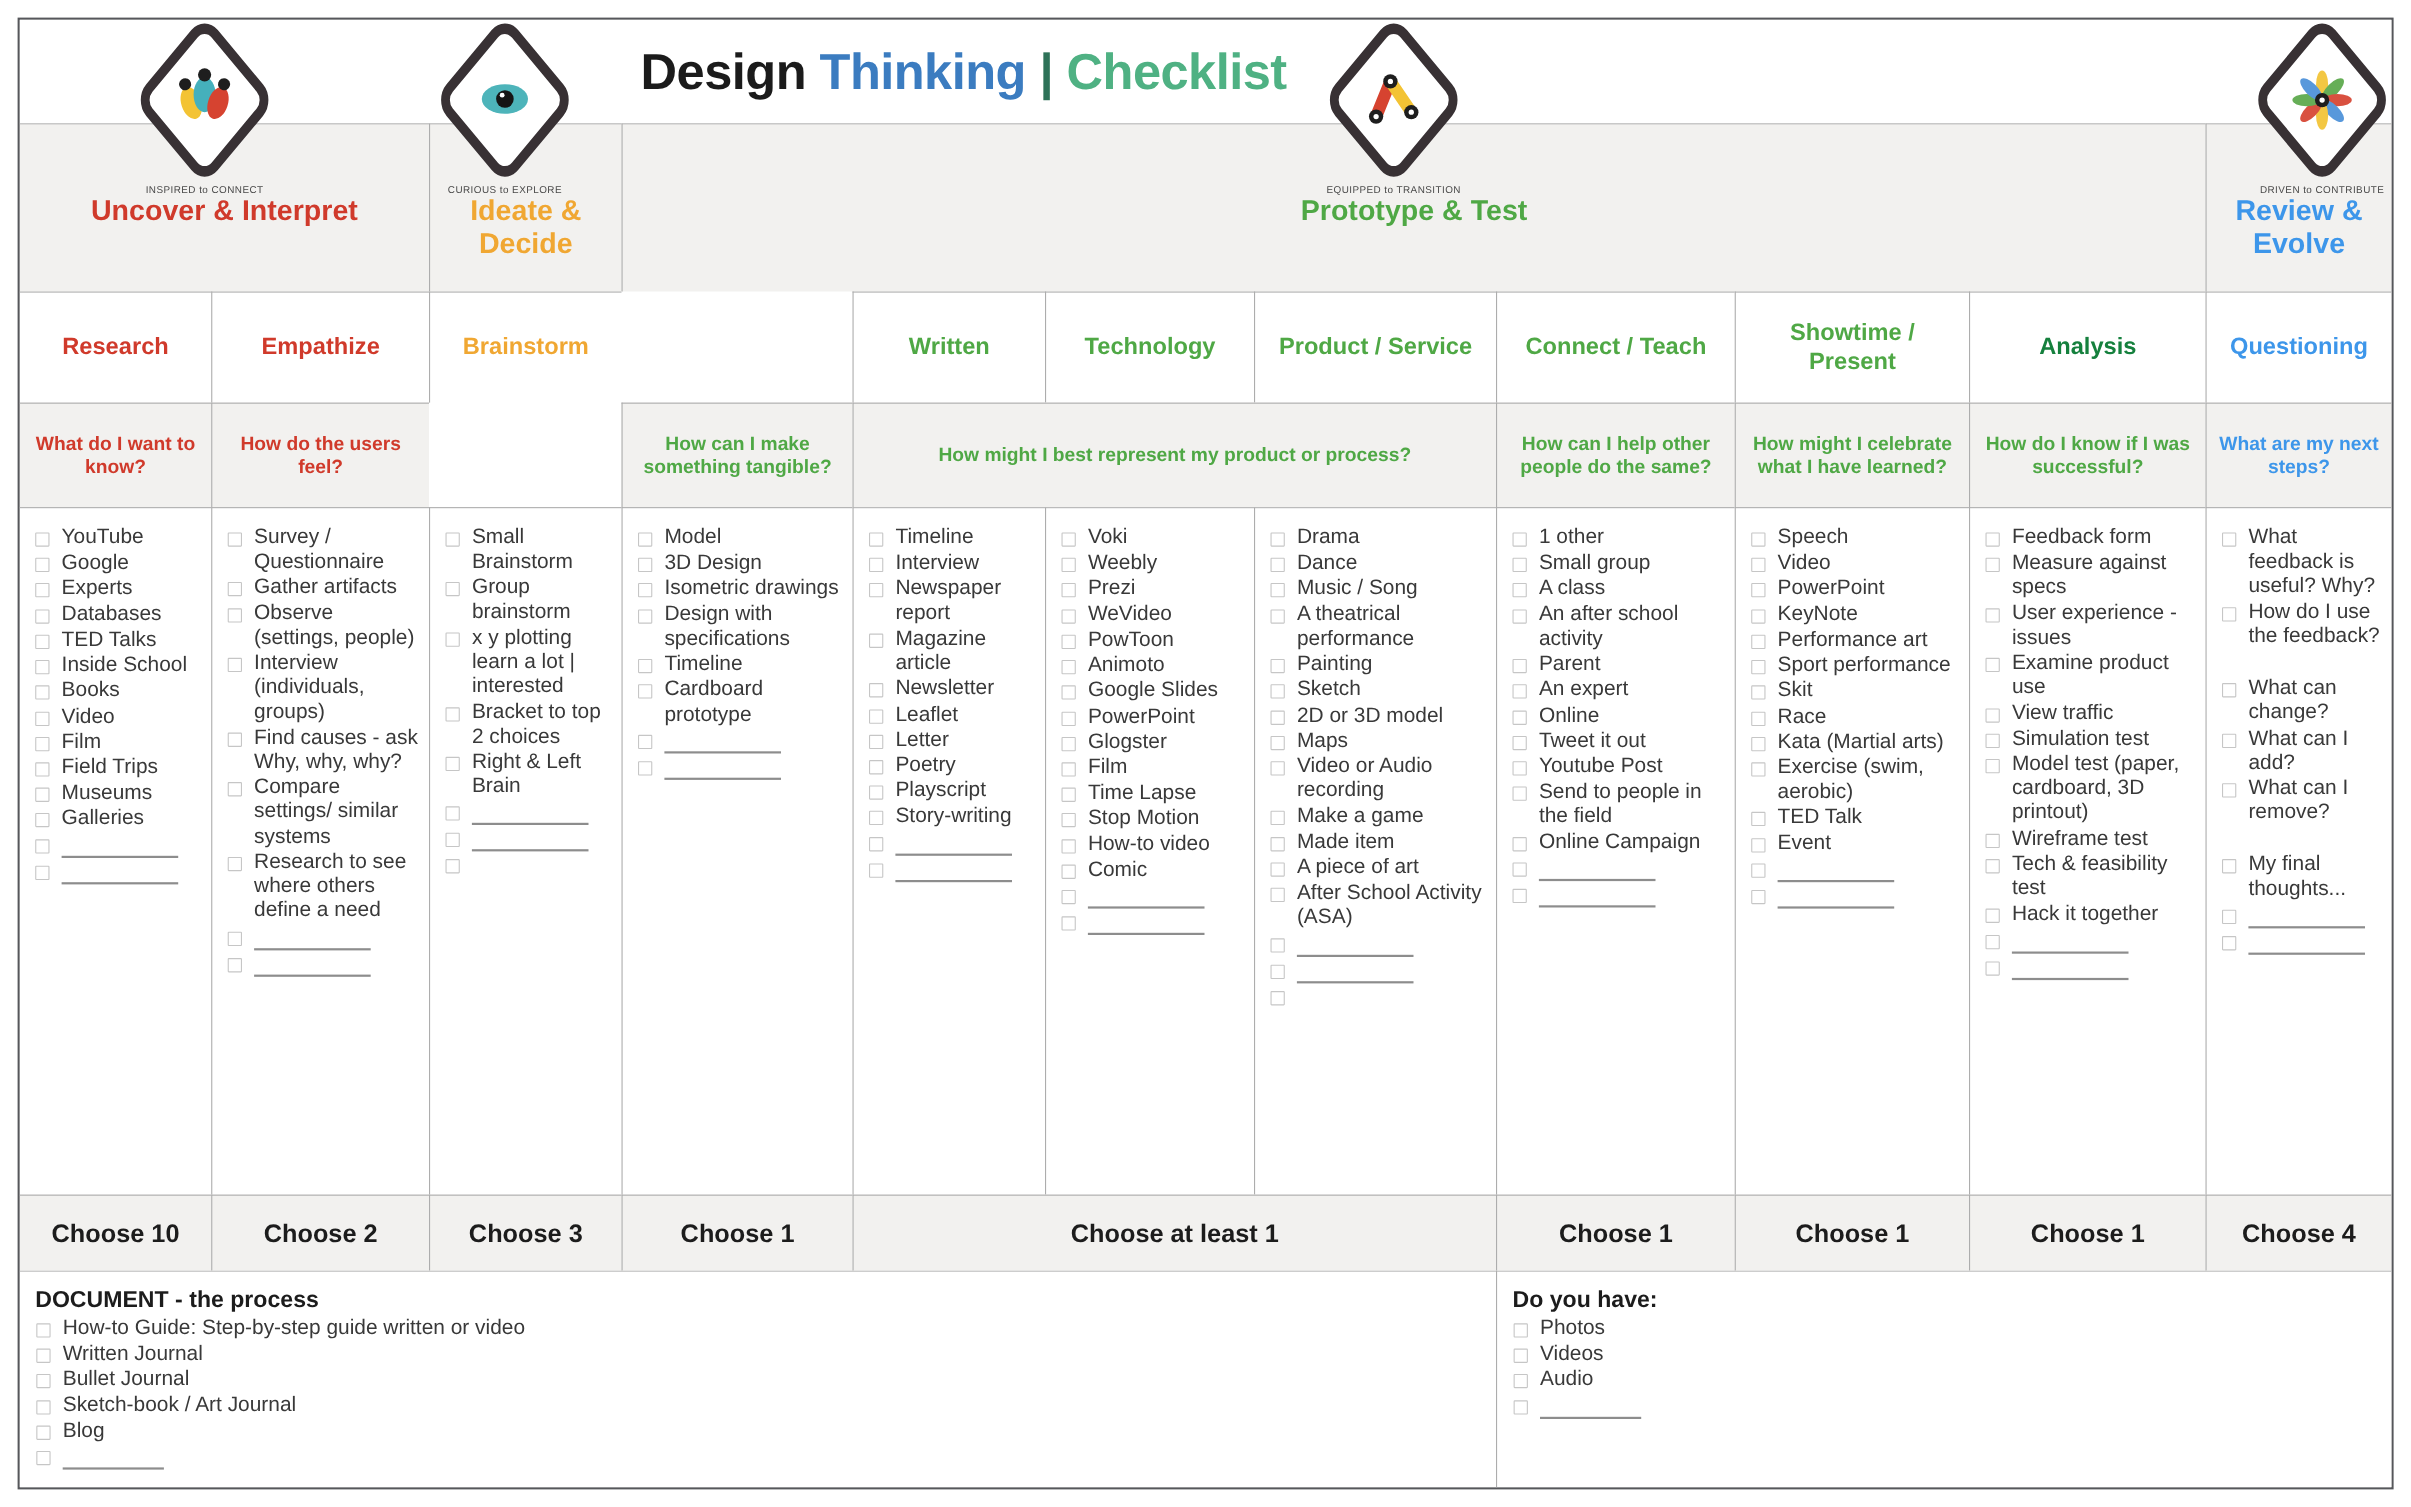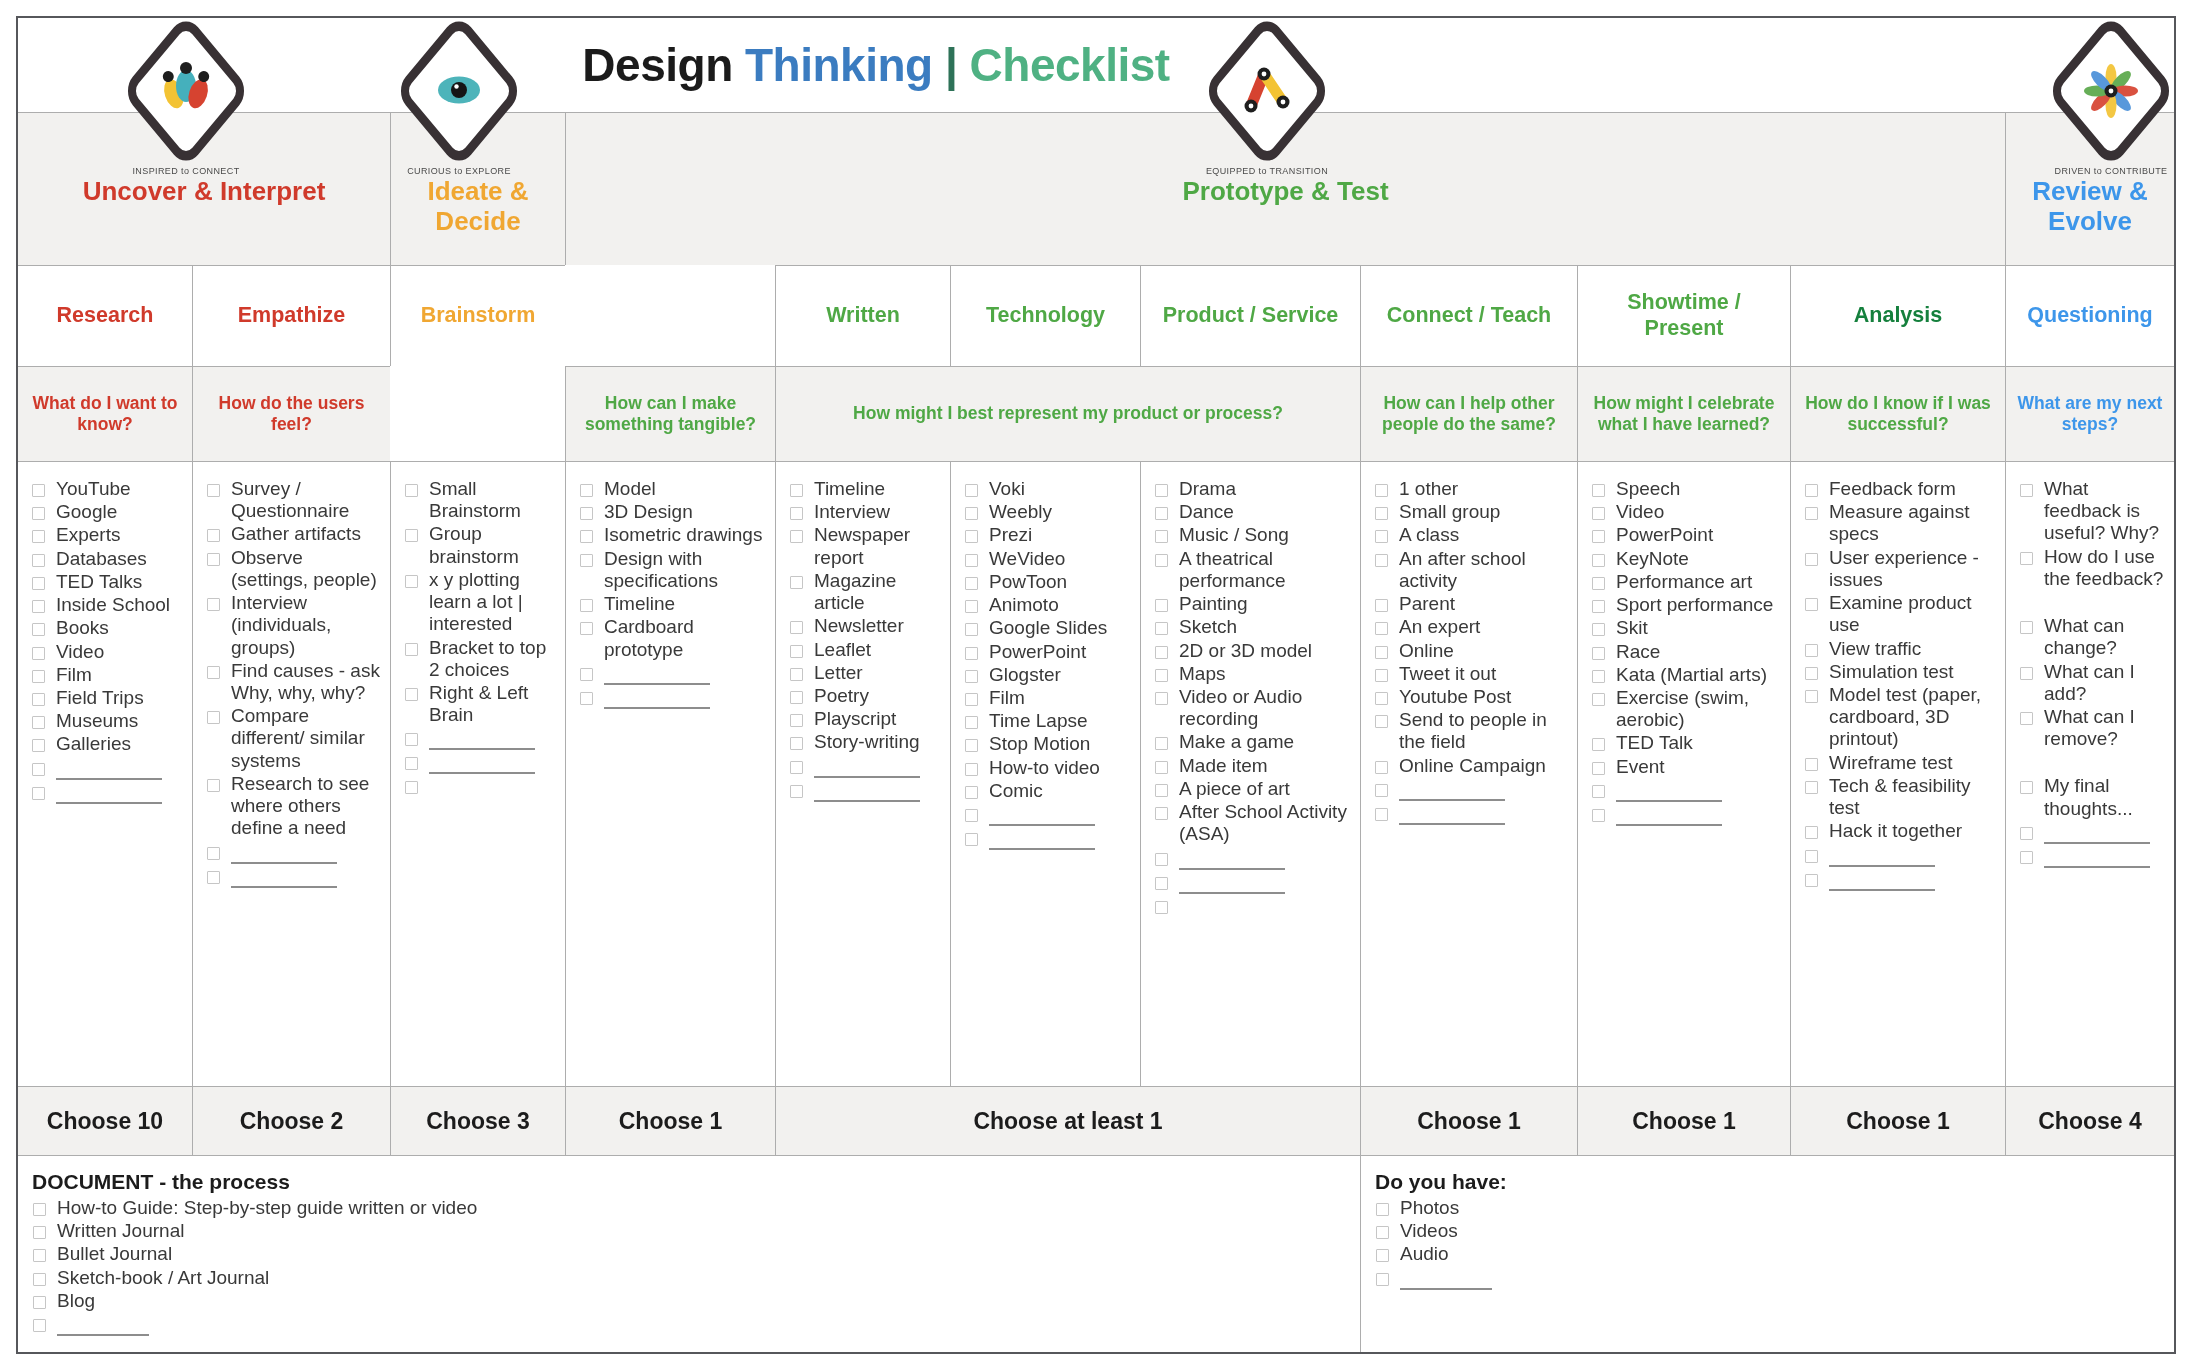--- a/index.html
+++ b/index.html
@@ -194,21 +194,21 @@
       <div class="item">
         <span class="cb"></span>
         <span class="lbl">Interview (individuals, groups)</span>
       </div>
       <div class="item">
         <span class="cb"></span>
         <span class="lbl">Find causes - ask Why, why, why?</span>
       </div>
       <div class="item">
         <span class="cb"></span>
-        <span class="lbl">Compare different/ similar systems</span>
+        <span class="lbl">Compare settings/ similar systems</span>
       </div>
       <div class="item">
         <span class="cb"></span>
         <span class="lbl">Research to see where others define a need</span>
       </div>
       <div class="item">
         <span class="cb"></span>
         <span class="line"></span>
       </div>
       <div class="item">

